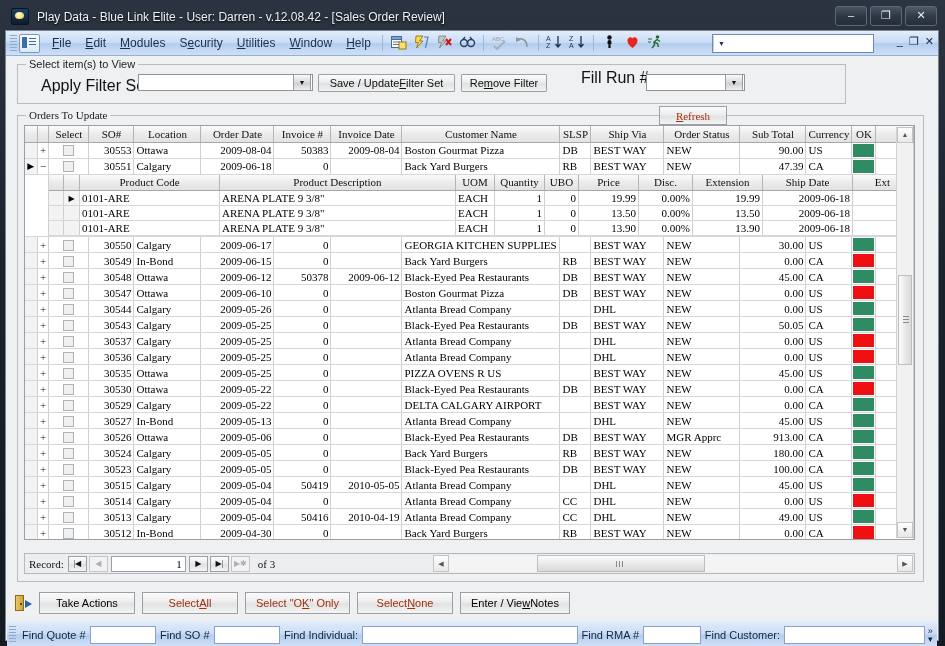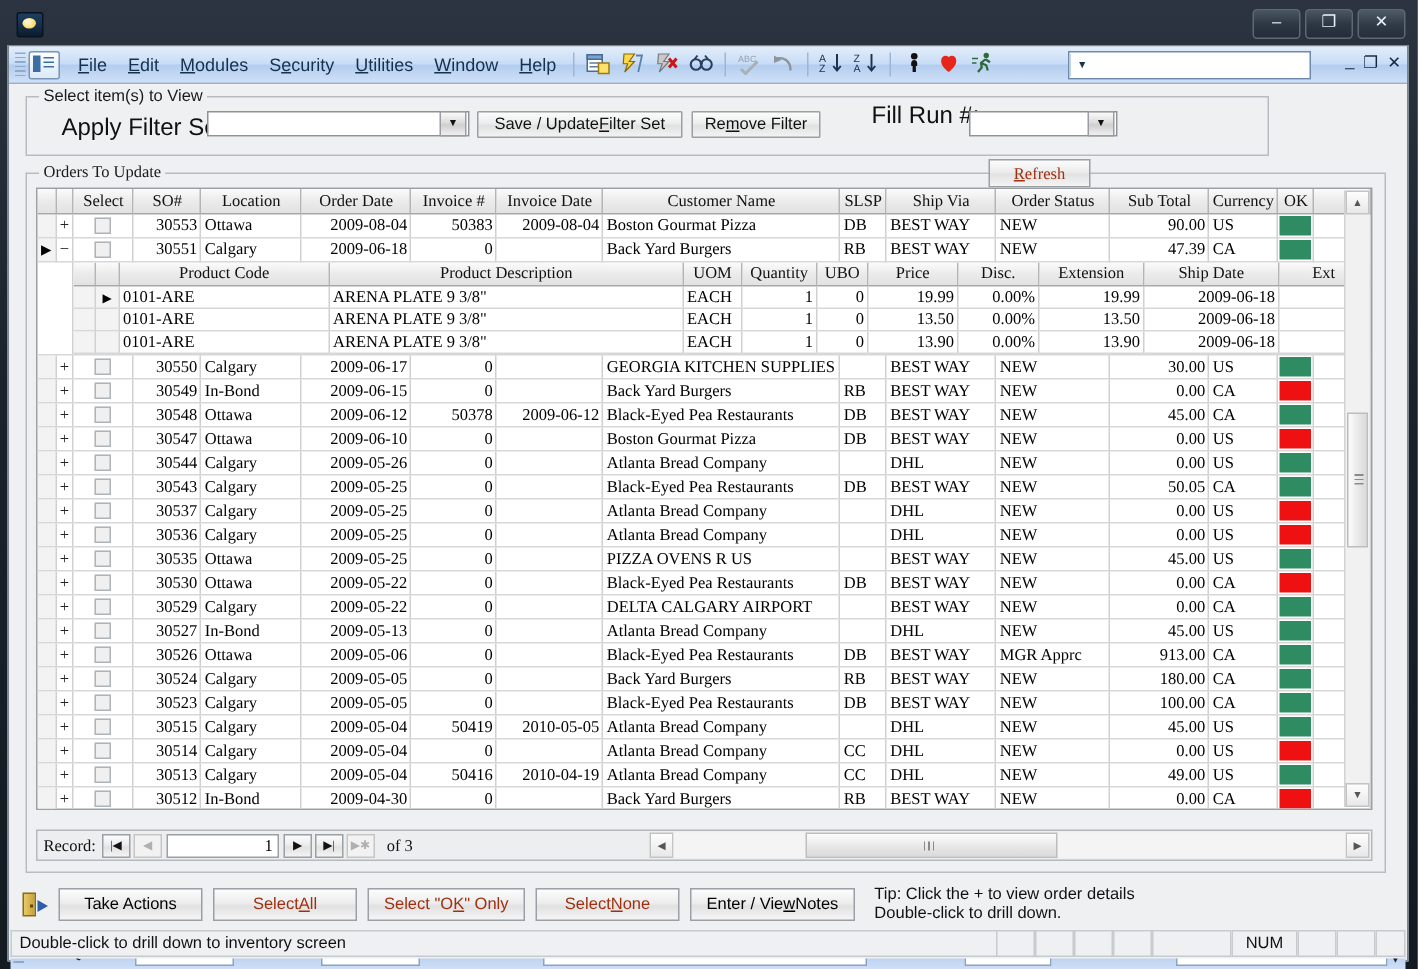--- a/index.html
+++ b/index.html
@@ -276,20 +276,21 @@
     display:flex;align-items:center;justify-content:center;font-size:11px;color:#111;
   }
 </style>
 </head>
 <body>
 
 <div class="app">
 
   <div class="titlebar">
     <div class="app-icon"></div>
+    <div class="title-text">Play Data - Blue Link Elite - User: Darren - v.12.08.42 - [Sales Order Review]</div>
     <div class="wbtns">
       <div class="wbtn">–</div>
       <div class="wbtn">❐</div>
       <div class="wbtn close">✕</div>
     </div>
   </div>
 
   <div class="client">
 
     <div class="menubar">
@@ -984,51 +985,35 @@
     <div class="actionbar">
       <div class="exit-ico">
         <div class="door"></div>
           <div class="arr"></div>
       </div>
       <div class="abtn">Take Actions</div>
       <div class="abtn red">Select <u>A</u>ll</div>
       <div class="abtn red">Select "O<u>K</u>" Only</div>
       <div class="abtn red">Select <u>N</u>one</div>
       <div class="abtn">Enter / Vie<u>w</u> Notes</div>
-      <div class="tip">
-        <div>Tip: Click the + to view order details</div>
-        <div>Double-click to drill down.</div>
-      </div>
     </div>
 
     <div class="findbar">
       <div class="grip"></div>
       <div class="flabel">Find Quote #</div>
       <div class="finput" style="width:76px"></div>
       <div class="flabel">Find SO #</div>
       <div class="finput" style="width:76px"></div>
       <div class="flabel">Find Individual:</div>
       <div class="finput" style="width:247px"></div>
       <div class="flabel">Find RMA #</div>
       <div class="finput" style="width:66px"></div>
       <div class="flabel">Find Customer:</div>
       <div class="finput" style="width:162px"></div>
       <div class="fbar-more">
           <span>»</span>
           <span>▾</span>
         </div>
     </div>
 
-    <div class="statusbar">
-      <div class="st-main">Double-click to drill down to inventory screen</div>
-      <div class="st-cell" style="width:26px"></div>
-      <div class="st-cell" style="width:26px"></div>
-      <div class="st-cell" style="width:26px"></div>
-      <div class="st-cell" style="width:26px"></div>
-      <div class="st-cell" style="width:53px"></div>
-      <div class="st-cell" style="width:44px">NUM</div>
-      <div class="st-cell" style="width:26px"></div>
-      <div class="st-cell" style="width:26px"></div>
-      <div class="st-cell" style="width:20px"></div>
-    </div>
 
   </div>
 </div>
 
 </body></html>

